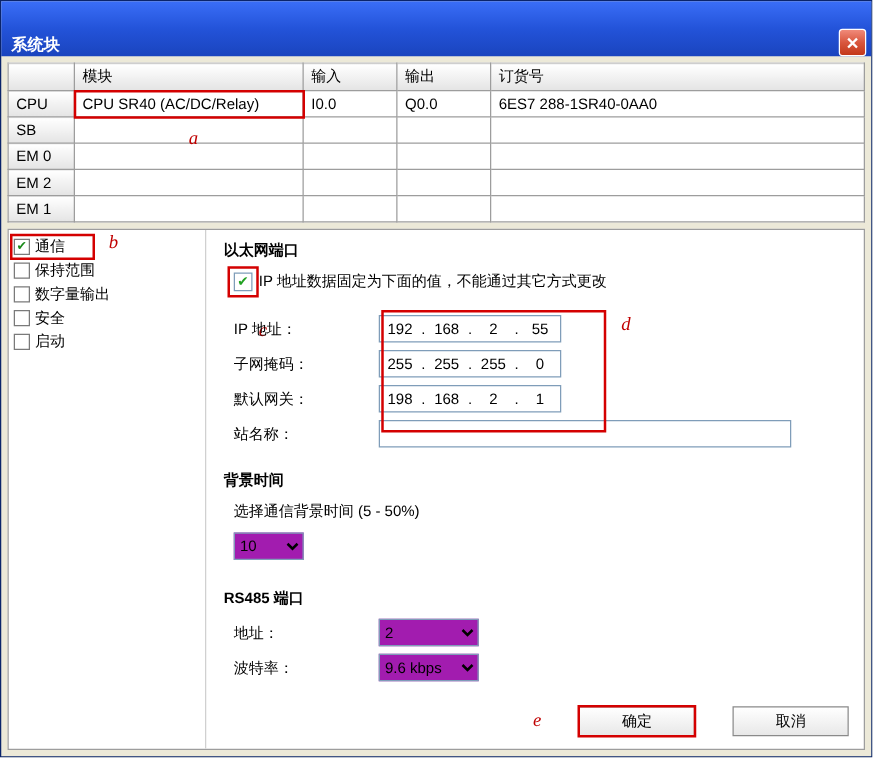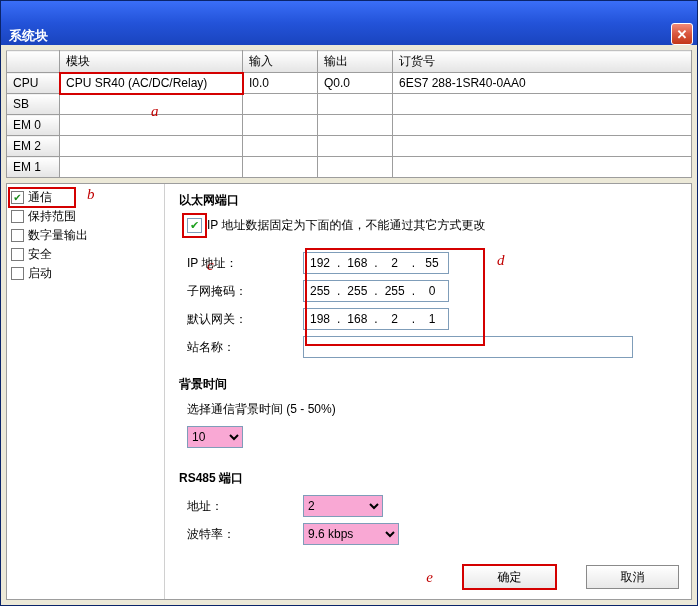--- a/index.html
+++ b/index.html
@@ -21,21 +21,21 @@
   .side-item{display:flex;align-items:center;padding:1px 2px;cursor:pointer}
   .chk{width:11px;height:11px;border:1px solid #7a7a7a;background:#fff;display:inline-flex;align-items:center;justify-content:center;margin-right:4px;font-size:10px;line-height:1;color:#1a8a1a}
   .rpanel{flex:1;padding:6px 14px;overflow:auto;position:relative}
   .grp-title{font-weight:bold;margin:2px 0 8px 0}
   label.row{display:flex;align-items:center;margin:6px 0}
   label.row .lab{width:110px;text-align:left;margin-right:6px}
   .ipbox{display:flex;align-items:center;border:1px solid #7f9db9;background:#fff;height:20px}
   .ipbox input{width:32px;border:0;text-align:center;font:inherit;padding:0;outline:none}
   .ipbox span.dot{padding:0 1px}
   input.txt{border:1px solid #7f9db9;height:20px;font:inherit;padding:0 4px;background:#fff}
-  select.sel{border:1px solid #7f9db9;height:22px;font:inherit;background:#f9a8d4}
+  select.sel{border:1px solid #7f9db9;height:22px;font:inherit;background:#a21caf}
   .winchk{width:13px;height:13px;border:1px solid #7f9db9;background:#fff;display:inline-flex;align-items:center;justify-content:center;margin-right:5px;font-size:11px;color:#21a121}
   .btnrow{position:absolute;right:12px;bottom:10px;display:flex;gap:30px}
   button.std{width:93px;height:24px;border:1px solid #8a8a8a;background:linear-gradient(to bottom,#fff,#e8e8e8);font:inherit;cursor:pointer}
   .redbox{position:absolute;border:2px solid #d40000;pointer-events:none}
 </style>
 </head>
 <body>
 
 <div class="window">
   <div class="titlebar">
@@ -185,21 +185,21 @@
         </div>
 
         <div class="grp-title" style="margin-top:22px">RS485 端口</div>
         <div style="margin-left:8px">
           <label class="row">
               <span class="lab">地址：</span>
             <select class="sel" style="width:80px"><option>2</option></select>
           </label>
           <label class="row">
               <span class="lab">波特率：</span>
-            <select class="sel" style="width:96px"><option>9.6 kbps</option></select>
+            <select class="sel" style="width:80px"><option>9.6 kbps</option></select>
           </label>
         </div>
 
         <div class="btnrow">
           <span class="ann" style="position:relative;align-self:center">e</span>
           <button class="std hlred">确定</button>
           <button class="std">取消</button>
         </div>
       </div>
     </div>

